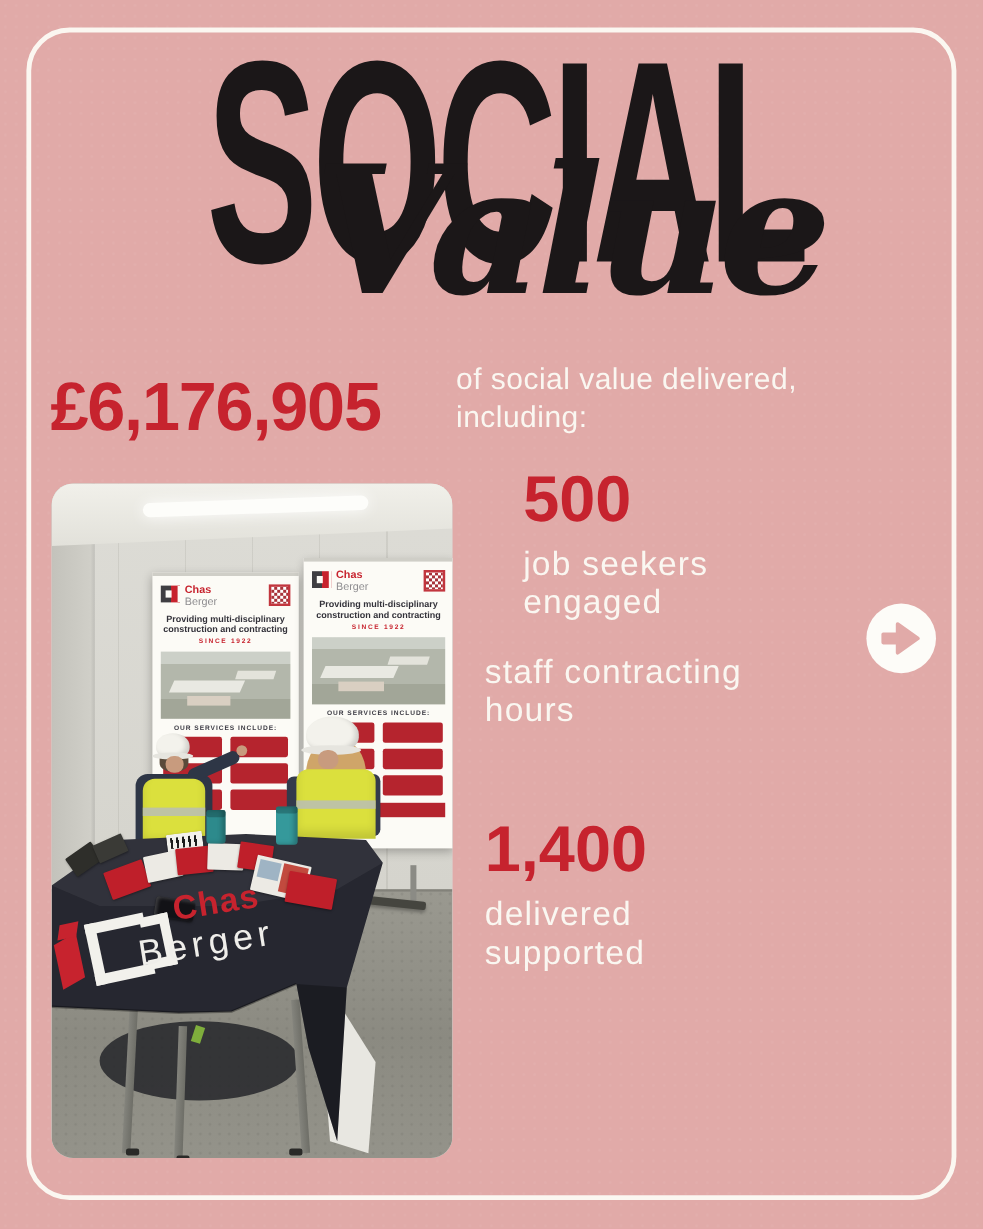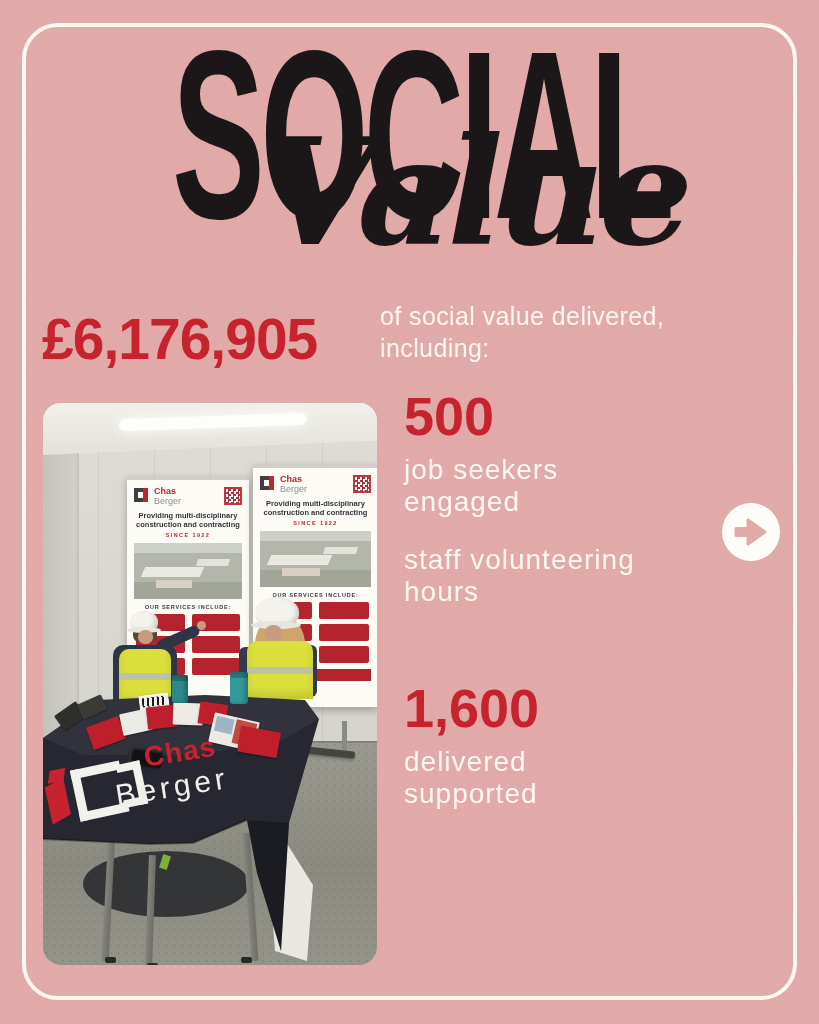--- a/index.html
+++ b/index.html
@@ -34,21 +34,21 @@
     position:absolute; left:42px; top:306px; font-size:57px; font-weight:bold;
     color:#c6232e; letter-spacing:-1px; z-index:5;
   }
   .desc {
     position:absolute; left:380px; top:301px; width:360px;
     font-size:25px; line-height:1.26; color:#faf7f1; letter-spacing:0.4px;
     white-space:pre-line; z-index:5;
   }
   
   .stat { position:absolute; left:404px; width:340px; z-index:5; }
-  .st1{top:388px;} .st2{top:535px;} .st3{top:680px;} .st4{top:827px;}
+  .st1{top:388px;margin-left:32px;} .st2{top:535px;} .st3{top:680px;} .st4{top:827px;}
   .stat-value { font-size:54px; line-height:1.05; font-weight:bold; color:#c6232e; letter-spacing:0; }
   .stat-label { margin-top:9px; font-size:28px; line-height:1.16; color:#faf7f1; letter-spacing:1px; white-space:pre-line; }
   
   .next-btn {
     position:absolute; left:722px; top:503px; width:58px; height:58px; border-radius:50%;
     background:#fdfcf8; display:flex; align-items:center; justify-content:center;
     border:none; cursor:pointer; z-index:55;
   }
   
   .photo {
@@ -186,25 +186,25 @@
   <div class="amount">£6,176,905</div>
   <div class="desc">of social value delivered,
 including:</div>
 
   <div class="stat st1">
     <div class="stat-value">500</div>
     <div class="stat-label">job seekers
 engaged</div>
   </div>
   <div class="stat st2">
-    <div class="stat-label">staff volunteering
+    <div class="stat-label">staff contracting
 hours</div>
   </div>
   <div class="stat st3">
-    <div class="stat-value">1,600</div>
+    <div class="stat-value">1,400</div>
     <div class="stat-label">delivered
 supported</div>
   </div>
 
   <button class="next-btn">
     <svg width="34" height="30" viewBox="0 0 34 30">
       <g fill="#e1aaa8" stroke="#e1aaa8" stroke-width="3" stroke-linejoin="round">
         <rect x="2" y="11.5" width="15" height="7"></rect>
         <polygon points="14,3 31,15 14,27"></polygon>
       </g>

